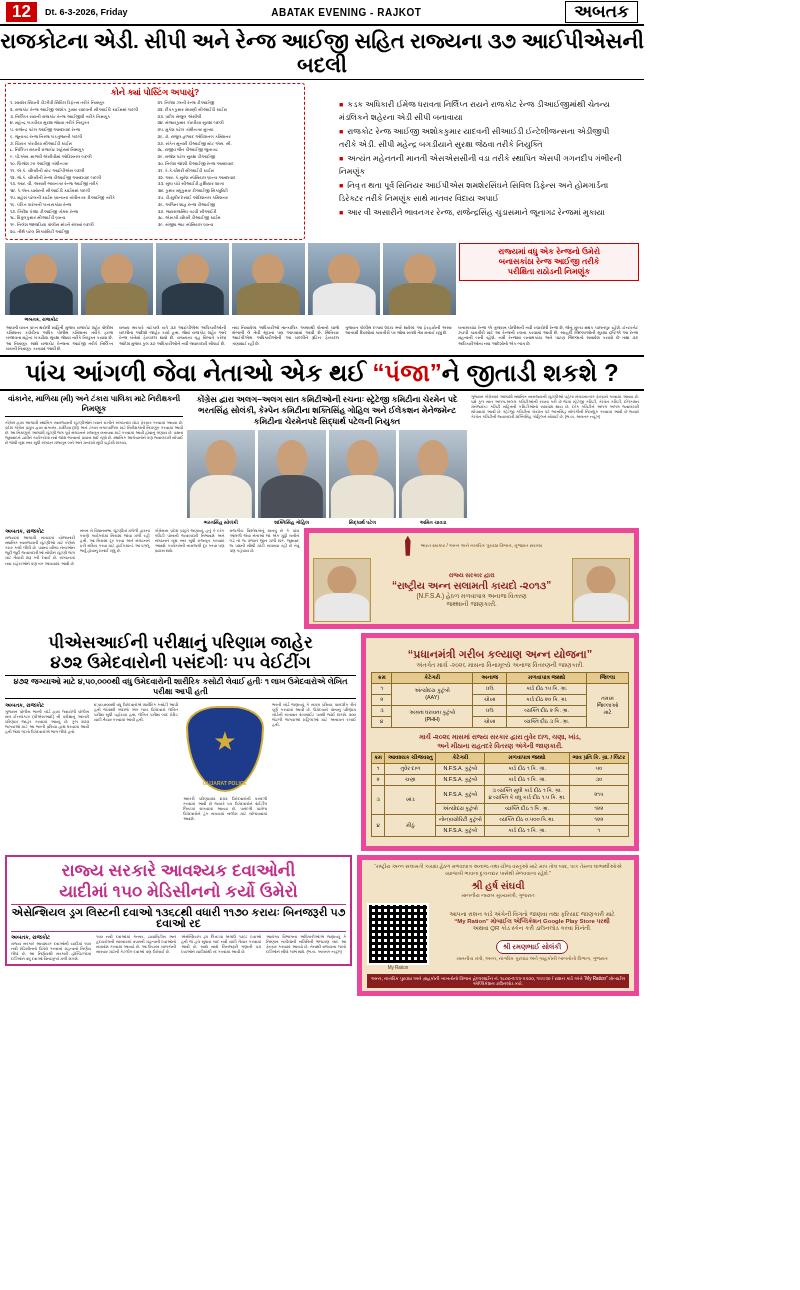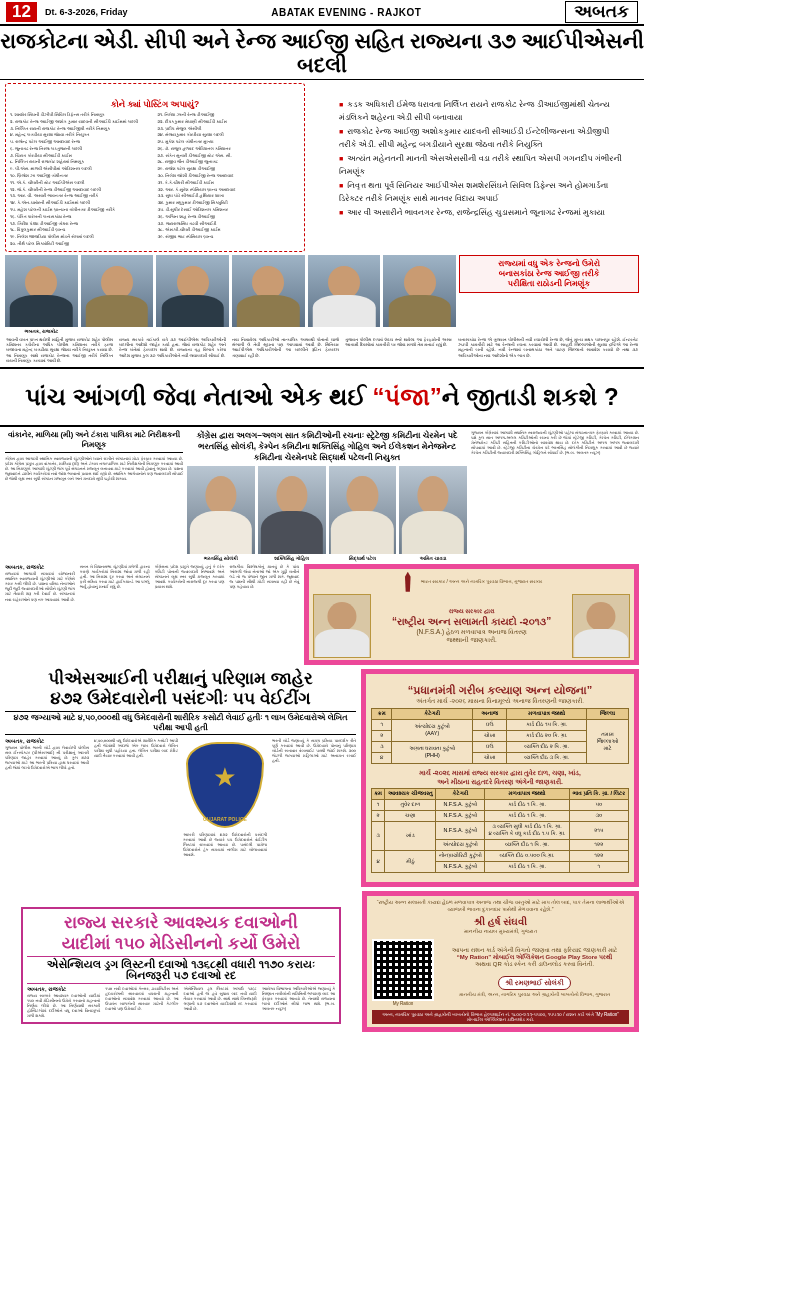--- a/index.html
+++ b/index.html
@@ -14,21 +14,21 @@
   .mast-logo{font-size:17px;font-weight:bold;font-family:"Liberation Serif",serif;border:1px solid #000;padding:0 8px;}
   .micro{font-size:4.0px;line-height:5.2px;text-align:justify;color:#111;}
 
   
   .top-head{font-size:21px;font-weight:bold;text-align:center;padding:3px 0 2px;letter-spacing:-.2px;}
   .rule{border-bottom:1.5px solid #000;}
 
   
   .zone1{display:flex;padding:3px 5px 0;box-sizing:border-box;}
   .postbox{width:300px;border:1.5px dashed #c00;border-radius:3px;padding:3px 4px;box-sizing:border-box;}
-  .postbox h4{margin:12px 0 2px;text-align:center;font-size:8.5px;color:#c00;font-weight:bold;}
+  .postbox h4{margin:0 0 2px;text-align:center;font-size:8.5px;color:#c00;font-weight:bold;}
   .postcols{display:flex;gap:5px;}
   .postcol{flex:1;font-size:4.3px;line-height:5.6px;}
   .postcol div{margin-bottom:1.2px;}
 
   .bullets{flex:1;padding-left:6px;font-size:8px;line-height:12.5px;}
   .bullets li{margin-bottom:2px;}
   .bullets ul{margin:16px;padding-left:12px;list-style:none;}
   .bullets li:before{content:"\25A0";color:#c00;font-size:7px;margin-right:4px;}
 
   
@@ -42,21 +42,21 @@
   .pcap{font-size:5px;text-align:center;font-weight:bold;padding-top:1px;}
 
   .colblock{font-size:4.2px;line-height:5.4px;text-align:justify;padding:0 1px;}
 
   
   .redbox{border:1.5px solid #c00;background:#fdf2f2;padding:3px;box-sizing:border-box;}
   .redbox h5{margin:0;text-align:center;color:#c00;font-size:8px;line-height:10px;font-weight:bold;}
 
   
   .band{border-top:2px solid #000;border-bottom:2px solid #000;margin-top:3px;}
-  .band h2{margin:12px;text-align:center;font-size:24px;font-weight:bold;padding:2px 0;}
+  .band h2{margin:0;text-align:center;font-size:24px;font-weight:bold;padding:2px 0;}
   .band h2 .red{color:#c00;}
 
   
   .zone2{display:flex;padding:3px 5px 0;box-sizing:border-box;gap:4px;}
   .col-left{width:178px;}
   .lead-title{font-size:7.6px;font-weight:bold;line-height:10px;text-align:center;border-bottom:1px solid #000;padding-bottom:2px;}
   .subhead{font-size:8.2px;font-weight:bold;line-height:11px;text-align:center;}
 
   .polphotos{display:flex;gap:3px;}
   .polphoto{flex:1;height:88px;background:#7d8b99;position:relative;overflow:hidden;}
@@ -441,21 +441,21 @@
             <td>૧</td>
           </tr>
         </tbody>
           </table>
       </div>
     </div>
   </div>
 
   <div class="flex" style="padding:4px 5px 0;gap:5px;align-items:flex-start">
     <div style="width:352px">
-      <div class="medbox" style="margin:16px">
+      <div class="medbox" style="margin:0">
         <h3>રાજ્ય સરકારે આવશ્યક દવાઓની</h3>
         <h3>યાદીમાં ૧૫૦ મેડિસીનનો કર્યો ઉમેરો</h3>
         <div class="medline"></div>
         <div class="med-sub">એસેન્શિયલ ડ્રગ લિસ્ટની દવાઓ ૧૩૬૮થી વધારી ૧૧૭૦ કરાયઃ બિનજરૂરી ૫૭ દવાઓ રદ</div>
         <div class="medline"></div>
         <div class="flex" style="gap:5px;margin-top:2px">
           <div style="width:80px">
             <div style="font-size:5.6px;font-weight:bold">અબતક, રાજકોટ</div>
             <div class="micro">રાજ્ય સરકારે આવશ્યક દવાઓની યાદીમાં ૧૫૦ નવી મેડિસીનનો ઉમેરો કરવાનો મહત્વનો નિર્ણય લીધો છે. આ નિર્ણયથી સરકારી હોસ્પિટલોમાં દર્દીઓને વધુ દવાઓ વિનામૂલ્યે મળી શકશે.</div>
           </div>

